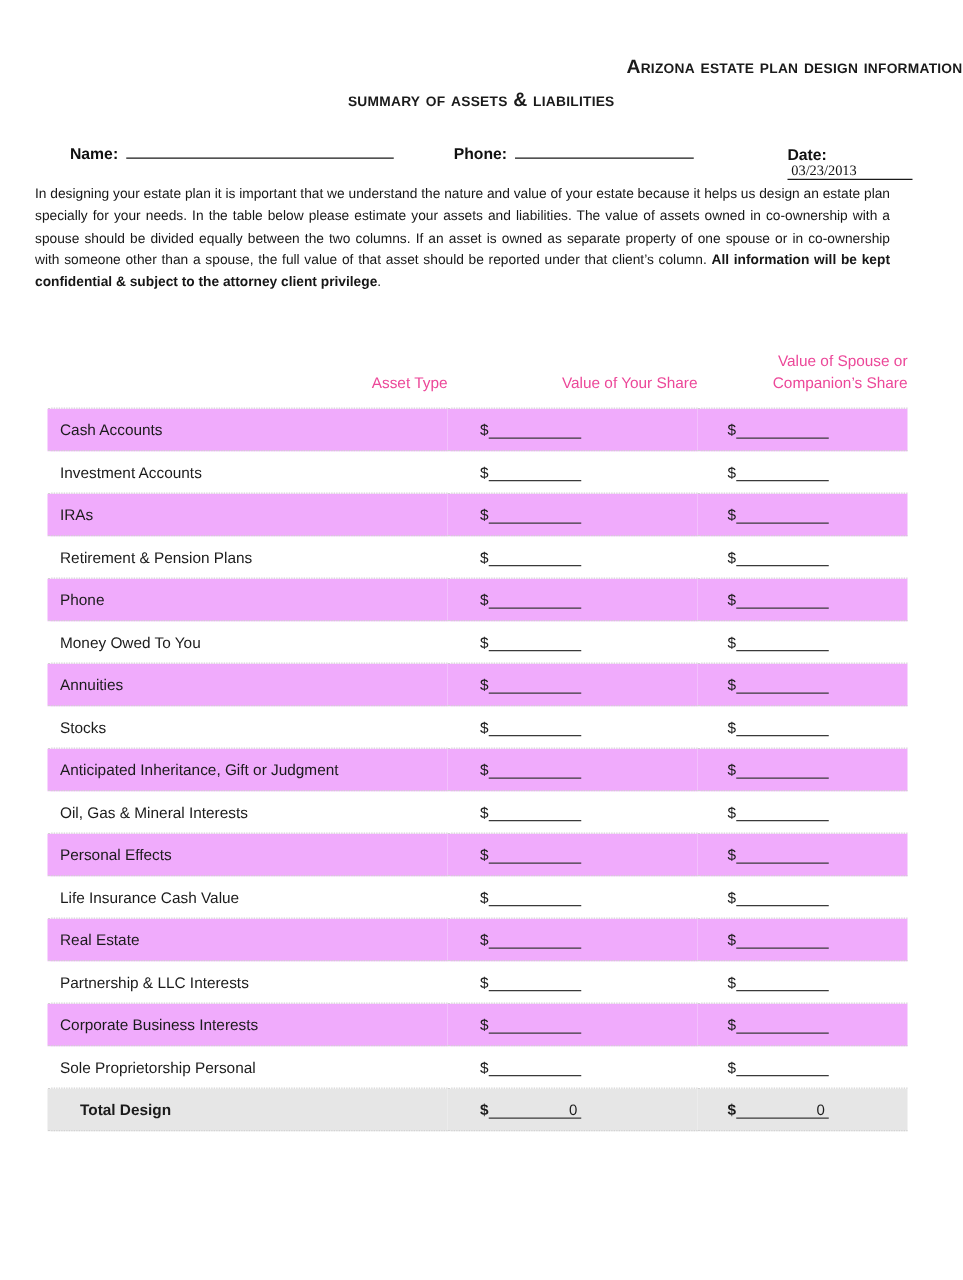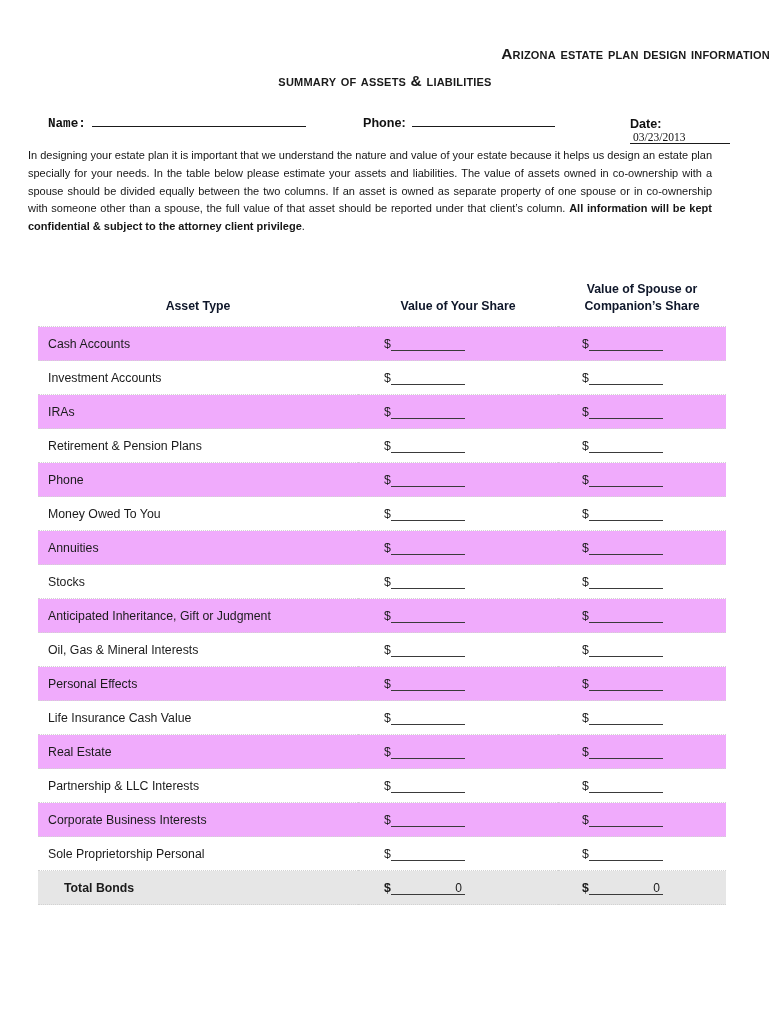--- a/index.html
+++ b/index.html
@@ -82,21 +82,21 @@
     border-bottom: 1.3px solid #1a1a1a;
     margin-left: 7px;
     font-family: "Liberation Serif", serif;
     font-size: 11.5px;
     text-align: left;
     padding-left: 3px;
     padding-bottom: 0;
     color: #111;
   }
 
-  #field-name { left: 8px; top: 0; font-family: Liberation Mono, monospace; }
+  #field-name { left: 16px; top: 0; }
   #field-name .blank { width: 214px; }
   #field-phone { left: 323px; top: 0; }
   #field-phone .blank { width: 143px; }
   #field-date { left: 583px; top: 4px; flex-direction: column; }
   #field-date .blank-value { width: 97px; }
 
   
   .intro {
     position: absolute;
     left: 28px;
@@ -117,27 +117,27 @@
     width: 688px;
     border-collapse: collapse;
     table-layout: fixed;
     font-size: 12.3px;
   }
   .asset-table col.c-type  { width: 320px; }
   .asset-table col.c-yours { width: 200px; }
   .asset-table col.c-spouse{ width: 168px; }
 
   .asset-table th {
-    font-weight: bold;
+    font-weight: normal;
     font-size: 12.3px;
-    text-align: center;
+    text-align: right;
     padding: 6px 0 12px 0;
     vertical-align: bottom;
     line-height: 1.35;
-    color: #0f172a;
+    color: #ec4899;
   }
   .asset-table th.h-type { padding-left: 0px; }
 
   .asset-table td {
     height: 33px;
     padding: 0;
     border-top: 1px dotted #d2d2d2;
     border-bottom: 1px dotted #d2d2d2;
     vertical-align: middle;
     color: #1b1b1b;
@@ -304,20 +304,20 @@
           <td class="cell-type">Corporate Business Interests</td>
           <td class="cell-amt col-yours"><span class="amt"><span class="dollar">$</span><span class="amt-line"></span></span></td>
           <td class="cell-amt col-spouse"><span class="amt"><span class="dollar">$</span><span class="amt-line"></span></span></td>
         </tr>
         <tr class="">
           <td class="cell-type">Sole Proprietorship Personal</td>
           <td class="cell-amt col-yours"><span class="amt"><span class="dollar">$</span><span class="amt-line"></span></span></td>
           <td class="cell-amt col-spouse"><span class="amt"><span class="dollar">$</span><span class="amt-line"></span></span></td>
         </tr>
         <tr class="total-row">
-          <td class="cell-type">Total Bonds</td>
+          <td class="cell-type">Total Design</td>
           <td class="cell-amt col-yours"><span class="amt"><span class="dollar">$</span><span class="amt-line">0</span></span></td>
           <td class="cell-amt col-spouse"><span class="amt"><span class="dollar">$</span><span class="amt-line">0</span></span></td>
         </tr>
       </tbody>
   </table>
 
 </div>
 
 </body></html>

